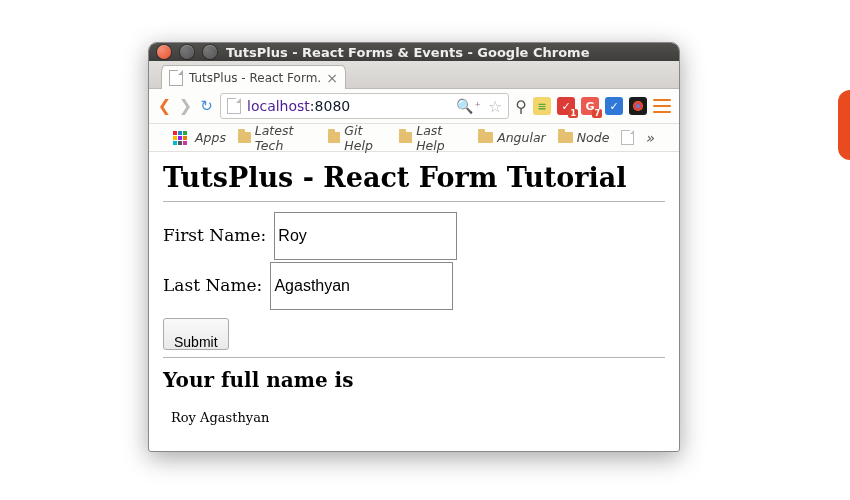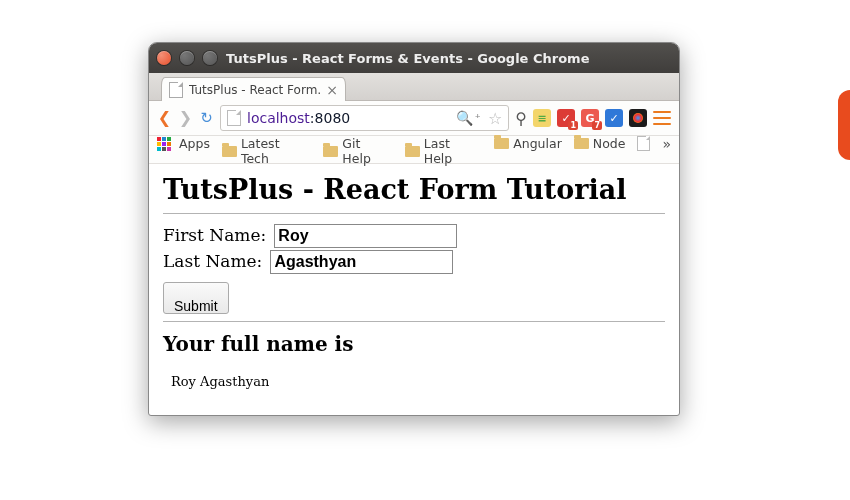--- a/index.html
+++ b/index.html
@@ -8,21 +8,21 @@
   
   #peek{position:absolute;right:0;top:90px;width:12px;height:70px;
         background:#e84b1e;border-radius:40px 0 0 40px;}
 
   
   #win{position:absolute;left:148px;top:42px;width:530px;
        background:#fff;border:1px solid #888;border-radius:9px 9px 3px 3px;
        box-shadow:0 6px 24px rgba(0,0,0,.35);overflow:hidden;}
 
   
-  #titlebar{background:linear-gradient(#52504d,#3f3d3b);height:30px;
+  #titlebar{background:linear-gradient(#52504d,#3f3d3b);height:18px;
             display:flex;align-items:center;gap:9px;padding:0 8px;
             color:#eee;font-weight:bold;font-size:13px;}
   .wbtn{width:14px;height:14px;border-radius:50%;
         box-shadow:inset 0 1px 0 rgba(255,255,255,.25),0 0 0 1px rgba(0,0,0,.35);}
   .wbtn.close{background:radial-gradient(circle at 30% 30%,#f39077,#e8502c);}
   .wbtn.min,.wbtn.max{background:radial-gradient(circle at 30% 30%,#777,#555);}
 
   
   #tabstrip{background:linear-gradient(#e2e0dd,#d4d1ce);height:27px;position:relative;
             border-bottom:1px solid #bdb9b5;}
@@ -57,21 +57,21 @@
   .exticon{width:18px;height:18px;display:flex;align-items:center;justify-content:center;
            border-radius:3px;font-size:11px;font-weight:bold;color:#fff;position:relative;}
   .exticon small{position:absolute;right:-3px;bottom:-3px;background:#d43;
                  font-size:8px;padding:0 2px;border-radius:2px;}
   #dropper{color:#555;font-size:16px;}
   #menu{width:18px;height:14px;display:flex;flex-direction:column;justify-content:space-between;}
   #menu span{height:2px;background:#eb7a1f;border-radius:1px;}
 
   
   #bmbar{background:#fdfdfc;height:27px;border-bottom:1px solid #e3e0dd;
-         display:flex;align-items:flex-start;padding:0 8px;gap:12px;font-size:12.5px;color:#444;}
+         display:flex;align-items:center;padding:0 24px;gap:12px;font-size:12.5px;color:#444;font-style:italic;}
   .apps{width:14px;height:14px;display:grid;grid-template-columns:1fr 1fr 1fr;
         grid-template-rows:1fr 1fr 1fr;gap:1px;margin-right:4px;}
   .apps span:nth-child(1){background:#e23;} .apps span:nth-child(2){background:#28c;}
   .apps span:nth-child(3){background:#2a4;} .apps span:nth-child(4){background:#fb0;}
   .apps span:nth-child(5){background:#92e;} .apps span:nth-child(6){background:#e70;}
   .apps span:nth-child(7){background:#0bc;} .apps span:nth-child(8){background:#555;}
   .apps span:nth-child(9){background:#c3a;}
   .bm{display:flex;align-items:center;gap:4px;cursor:default;}
   .folder{width:15px;height:11px;background:#e4c070;border-radius:1px;position:relative;}
   .folder::before{content:"";position:absolute;top:-3px;left:0;width:7px;height:3px;
@@ -83,21 +83,21 @@
 
   
   #page{padding:6px 14px 18px;font-family:"DejaVu Serif","Liberation Serif","Times New Roman",serif;
         font-size:16px;color:#000;}
   #page h1{font-size:27px;margin:4px 0 8px;}
   #page h2{font-size:20px;margin:10px 0 18px;}
   #page hr{border:none;border-top:1px solid #b3b3b3;margin:6px 0 10px;}
   .fld{margin:2px 0;}
   .fld label{font-size:17px;}
   .fld input{width:175px;height:22px;border:1px solid #888;font-size:16px;
-             font-family:sans-serif;padding:0 3px;margin-left:3px;font-weight:bold;}
+             font-family:sans-serif;padding:12px 3px;margin-left:3px;}
   #submit{margin-top:6px;height:26px;padding:15px 10px;font-size:14px;
           background:linear-gradient(#fafafa,#e9e9e9);border:1px solid #aaa;
           border-radius:3px;cursor:default;}
   #fullname{font-family:"DejaVu Serif",serif;font-size:13px;margin:8px;}
 </style>
 </head>
 <body>
 <div id="stage">
   <div id="peek"></div>
 

